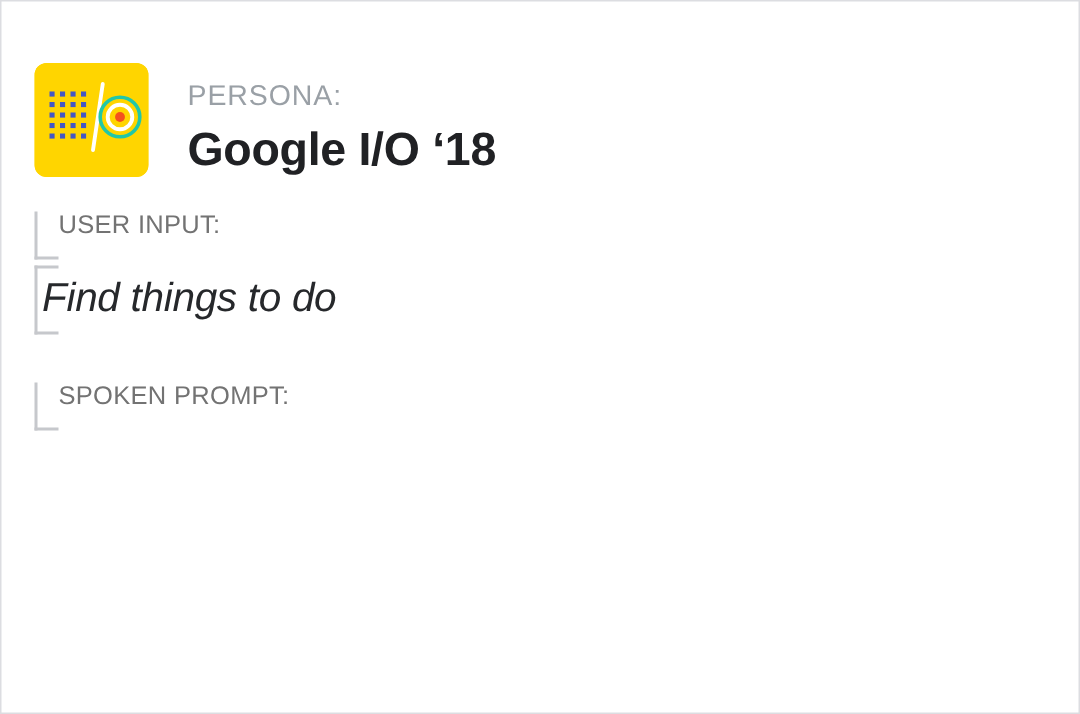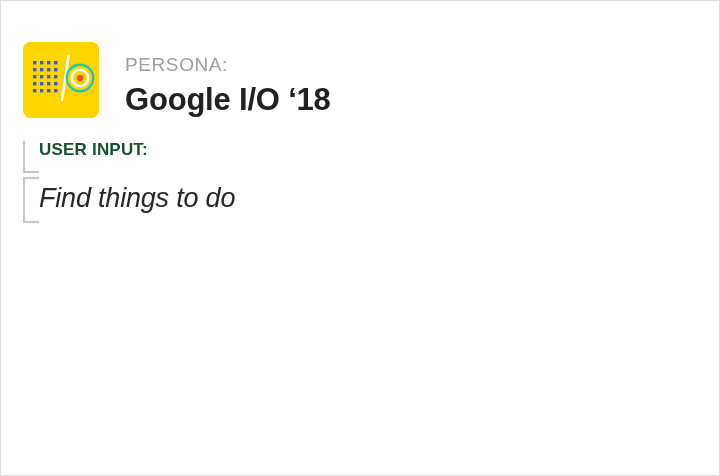--- a/index.html
+++ b/index.html
@@ -84,32 +84,32 @@
     position: absolute;
     left: 0;
     top: 2px;
     bottom: 0;
     width: 14px;
     border-left: 2px solid #c6c8cc;
     border-bottom: 2px solid #c6c8cc;
   }
   .label-text {
     font-size: 17px;
-    font-weight: 700;
+    font-weight: 400;
     letter-spacing: 0.2px;
-    color: #14532d;
+    color: #737373;
     line-height: 20px;
     display: inline-block;
     padding-top: 1px;
   }
 
   
   .bracket-body {
     position: relative;
-    padding-left: 16px;
+    padding-left: 5px;
     margin-top: 4px;
     text-align: center;
   }
   .bracket-body::before {
     content: "";
     position: absolute;
     left: 0;
     top: 0;
     bottom: 0;
     width: 14px;
@@ -182,15 +182,18 @@
   <div class="section section-user">
     <div class="bracket-label">
       <span class="label-text">USER INPUT:</span>
     </div>
     <div class="bracket-body">
       <p class="body-text one-line">Find things to do</p>
     </div>
   </div>
 
   <div class="section section-spoken">
+    <div class="bracket-label">
+      <span class="label-text">SPOKEN PROMPT:</span>
+    </div>
   </div>
 
 </div>
 
 </body></html>

